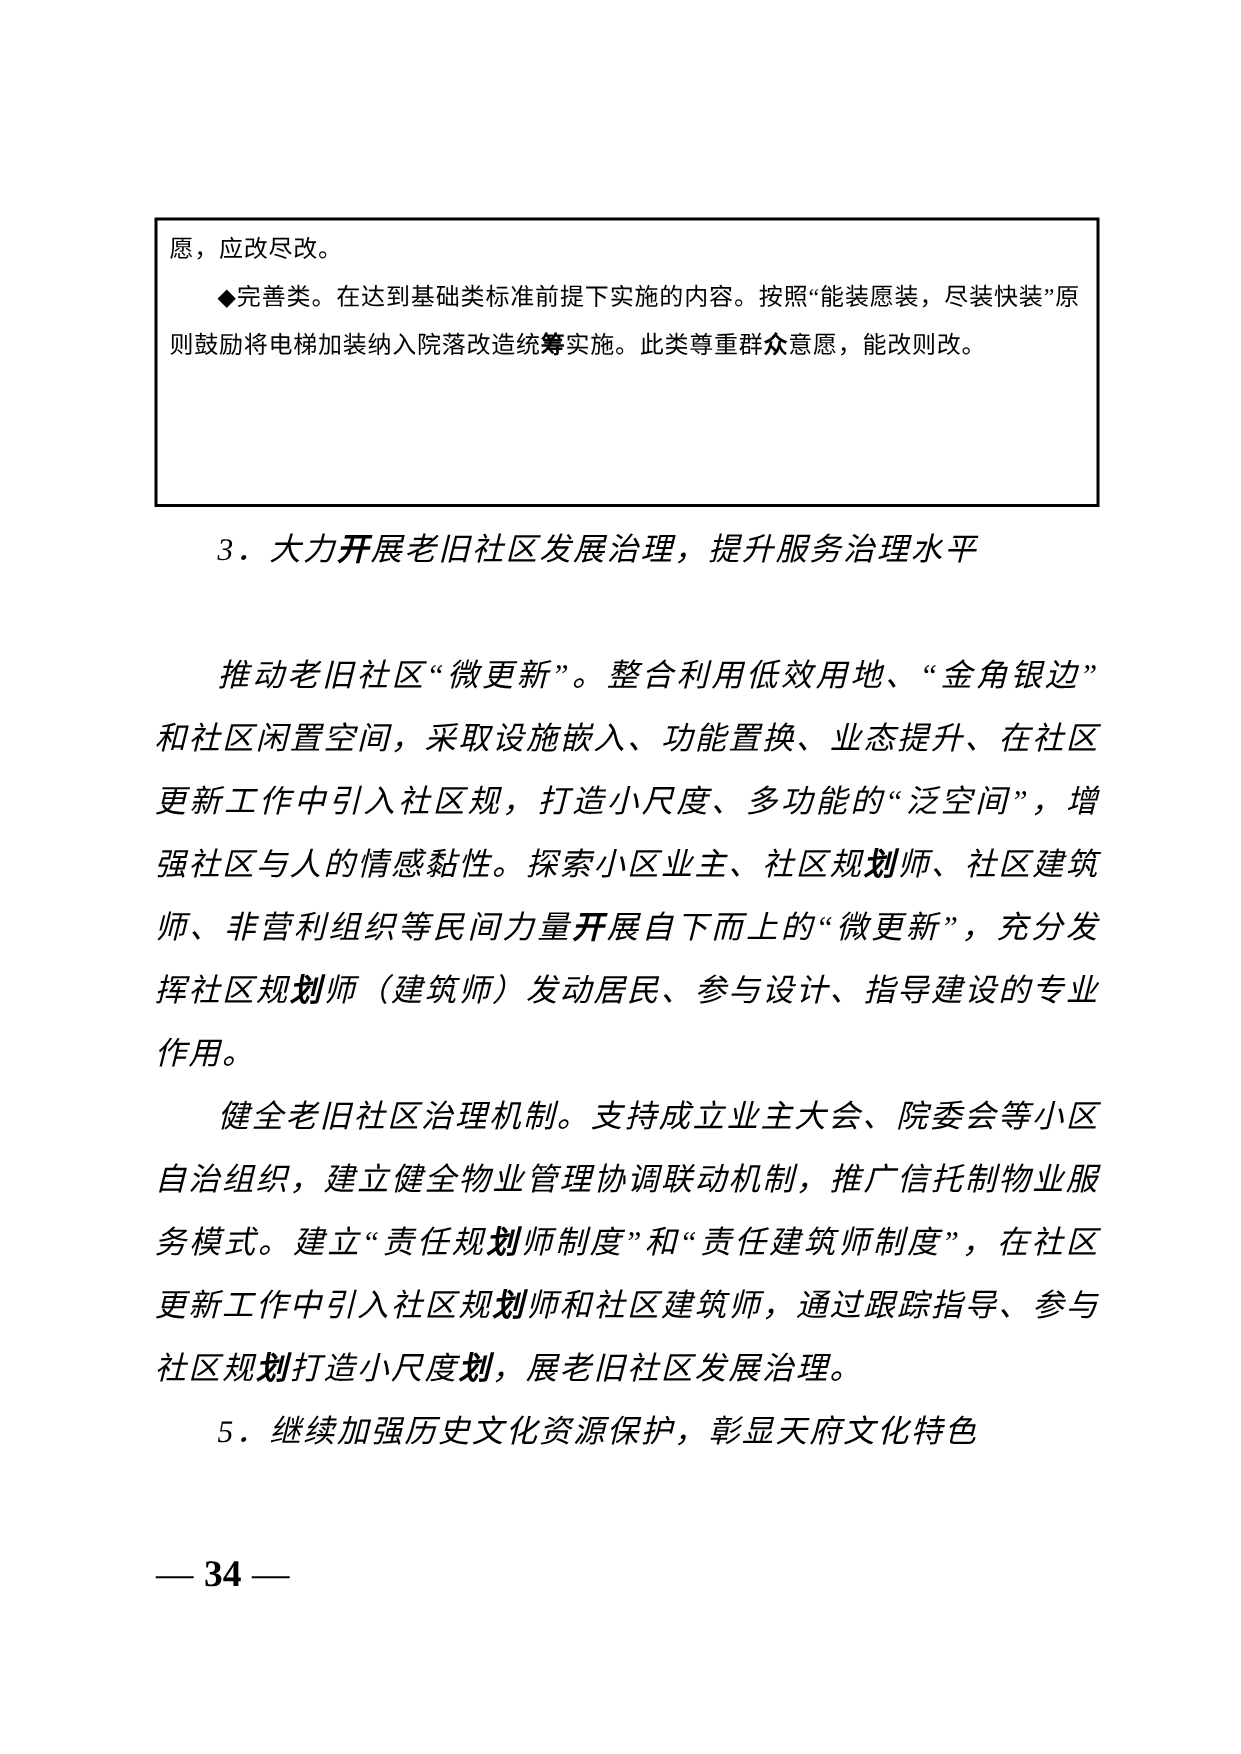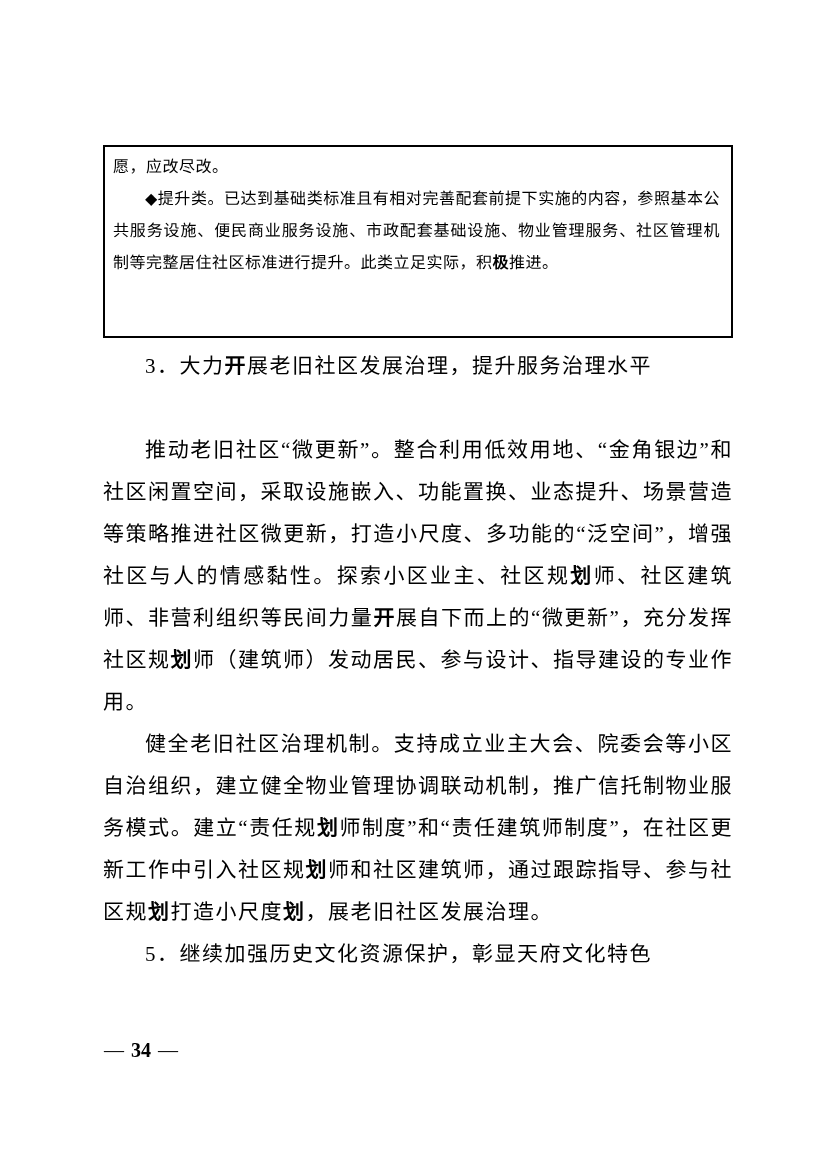--- a/index.html
+++ b/index.html
@@ -39,52 +39,52 @@
     position: absolute;
     left: 103px;
     top: 345px;
     width: 630px;
     font-size: 21px;
     line-height: 42px;
     letter-spacing: 1.5px;
     text-align: justify;
   }
   .doc-body p { margin: 0; }
-  .doc-body p.indent { text-indent: 2em; }
+  .doc-body p.indent { text-indent: 2em; font-style: italic; }
   .doc-body p.gap { margin-top: 42px; }
   b { font-weight: bold; }
   
   .footer {
     position: absolute;
     left: 104px;
     top: 1036px;
-    font-size: 20px;
+    font-size: 25px;
     line-height: 28px;
     letter-spacing: 0;
     white-space: nowrap;
   }
   .footer .dash { font-weight: normal; }
   .footer .num {
     font-weight: bold;
     margin: 0 7px;
   }
 </style>
 </head>
 <body>
 
 <div class="page">
 
   <div class="callout">
       <p><span>愿，应改尽改。</span></p>
-      <p class="indent"><span>◆提升类。已达到基础类标准且有相对完善配套前提下实施的内容，参照基本公共服务设施、便民商业服务设施、市政配套基础设施、物业管理服务、社区管理机制等完整居住社区标准进行提升。此类立足实际，积</span><b>极</b><span>推进。</span></p>
+      <p class="indent"><span>◆完善类。在达到基础类标准前提下实施的内容。按照“能装愿装，尽装快装”原则鼓励将电梯加装纳入院落改造统</span><b>筹</b><span>实施。此类尊重群</span><b>众</b><span>意愿，能改则改。</span></p>
     </div>
 
   <div class="doc-body">
       <p class="indent"><span>3．大力</span><b>开</b><span>展老旧社区发展治理，提升服务治理水平</span></p>
-      <p class="indent gap"><span>推动老旧社区“微更新”。整合利用低效用地、“金角银边”和社区闲置空间，采取设施嵌入、功能置换、业态提升、场景营造等策略推进社区微更新，打造小尺度、多功能的“泛空间”，增强社区与人的情感黏性。探索小区业主、社区规</span><b>划</b><span>师、社区建筑师、非营利组织等民间力量</span><b>开</b><span>展自下而上的“微更新”，充分发挥社区规</span><b>划</b><span>师（建筑师）发动居民、参与设计、指导建设的专业作用。</span></p>
+      <p class="indent gap"><span>推动老旧社区“微更新”。整合利用低效用地、“金角银边”和社区闲置空间，采取设施嵌入、功能置换、业态提升、在社区更新工作中引入社区规，打造小尺度、多功能的“泛空间”，增强社区与人的情感黏性。探索小区业主、社区规</span><b>划</b><span>师、社区建筑师、非营利组织等民间力量</span><b>开</b><span>展自下而上的“微更新”，充分发挥社区规</span><b>划</b><span>师（建筑师）发动居民、参与设计、指导建设的专业作用。</span></p>
       <p class="indent"><span>健全老旧社区治理机制。支持成立业主大会、院委会等小区自治组织，建立健全物业管理协调联动机制，推广信托制物业服务模式。建立“责任规</span><b>划</b><span>师制度”和“责任建筑师制度”，在社区更新工作中引入社区规</span><b>划</b><span>师和社区建筑师，通过跟踪指导、参与社区规</span><b>划</b><span>打造小尺度</span><b>划</b><span>，展老旧社区发展治理。</span></p>
       <p class="indent"><span>5．继续加强历史文化资源保护，彰显天府文化特色</span></p>
     </div>
 
   <div class="footer">
     <span class="dash">—</span><span class="num">34</span><span class="dash">—</span>
   </div>
 
 </div>
 

